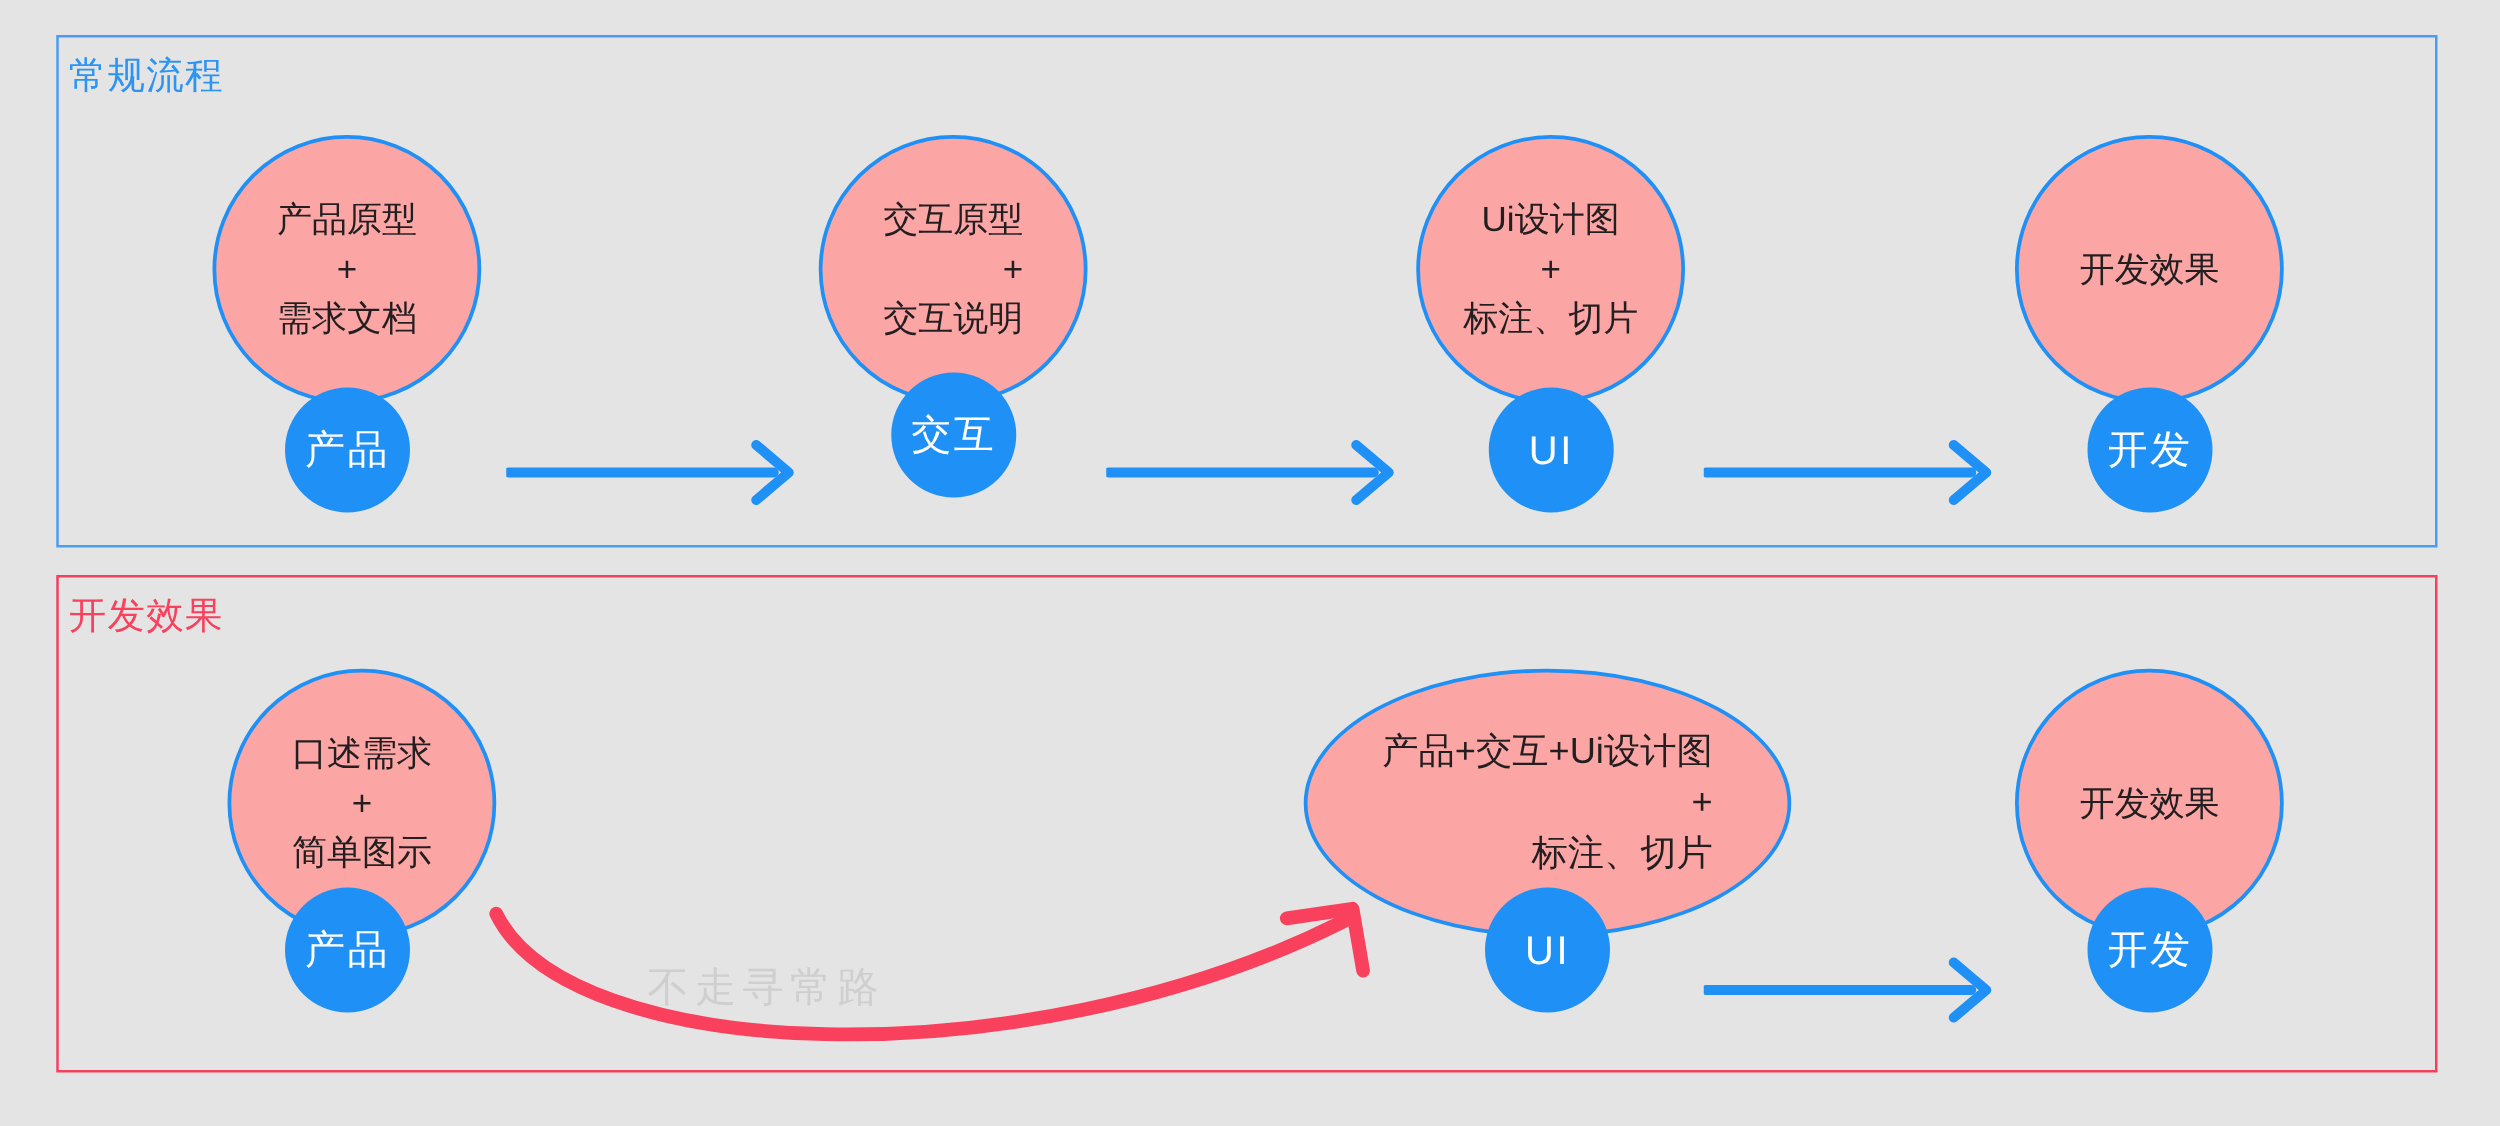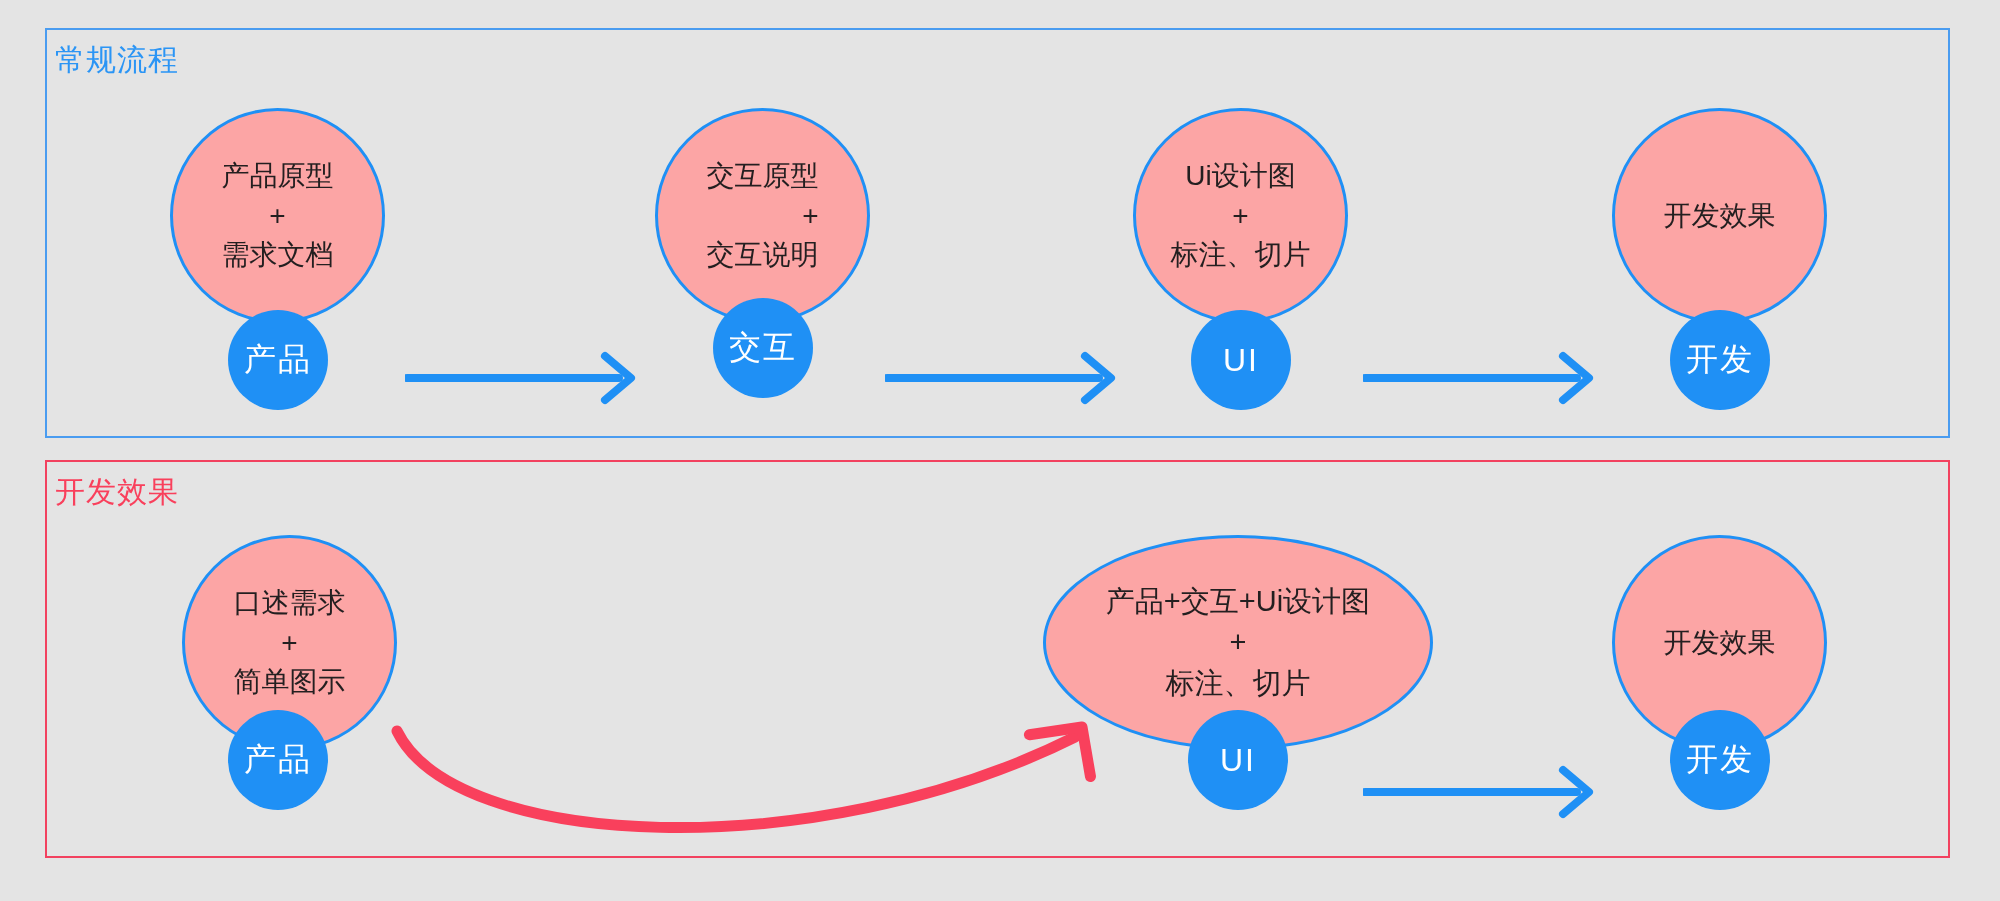--- a/index.html
+++ b/index.html
@@ -76,20 +76,21 @@
   }
   .bubble-text {
     color: #231f20;
     font-size: 28px;
     line-height: 1.42;
     white-space: pre-line;
     padding: 0 10px;
   }
   .bubble-wide .bubble-text {
     font-size: 29px;
+    text-align: right;
   }
   .badge {
     position: absolute;
     background: #1f90f5;
     border-radius: 50%;
     display: flex;
     align-items: center;
     justify-content: center;
     color: #ffffff;
     font-size: 32px;
@@ -185,20 +186,21 @@
     </div>
     <div class="badge" style="left:228px; top:710px; width:100px; height:100px;">产品</div>
   </div>
 
   <div class="curve-arrow" style="left:385px; top:715px;">
     <svg width="740" height="140" viewBox="0 0 740 140">
       <path d="M 12 16 C 70 135, 430 152, 690 22" fill="none" stroke="#f9405c" stroke-width="11" stroke-linecap="round"></path>
       <polyline points="644,16 697,12 702,62" fill="none" stroke="#f9405c" stroke-width="11" stroke-linecap="round" stroke-linejoin="round" transform="rotate(-4 697 12)"></polyline>
     </svg>
   </div>
+  <div class="watermark" style="left:518px; top:768px;">不走寻常路</div>
 
   <div class="node">
     <div class="bubble bubble-wide" style="left:1043px; top:535px; width:390px; height:215px;">
       <div class="bubble-text">产品+交互+Ui设计图
 +
 标注、切片</div>
     </div>
     <div class="badge" style="left:1188px; top:710px; width:100px; height:100px;">UI</div>
   </div>
 

